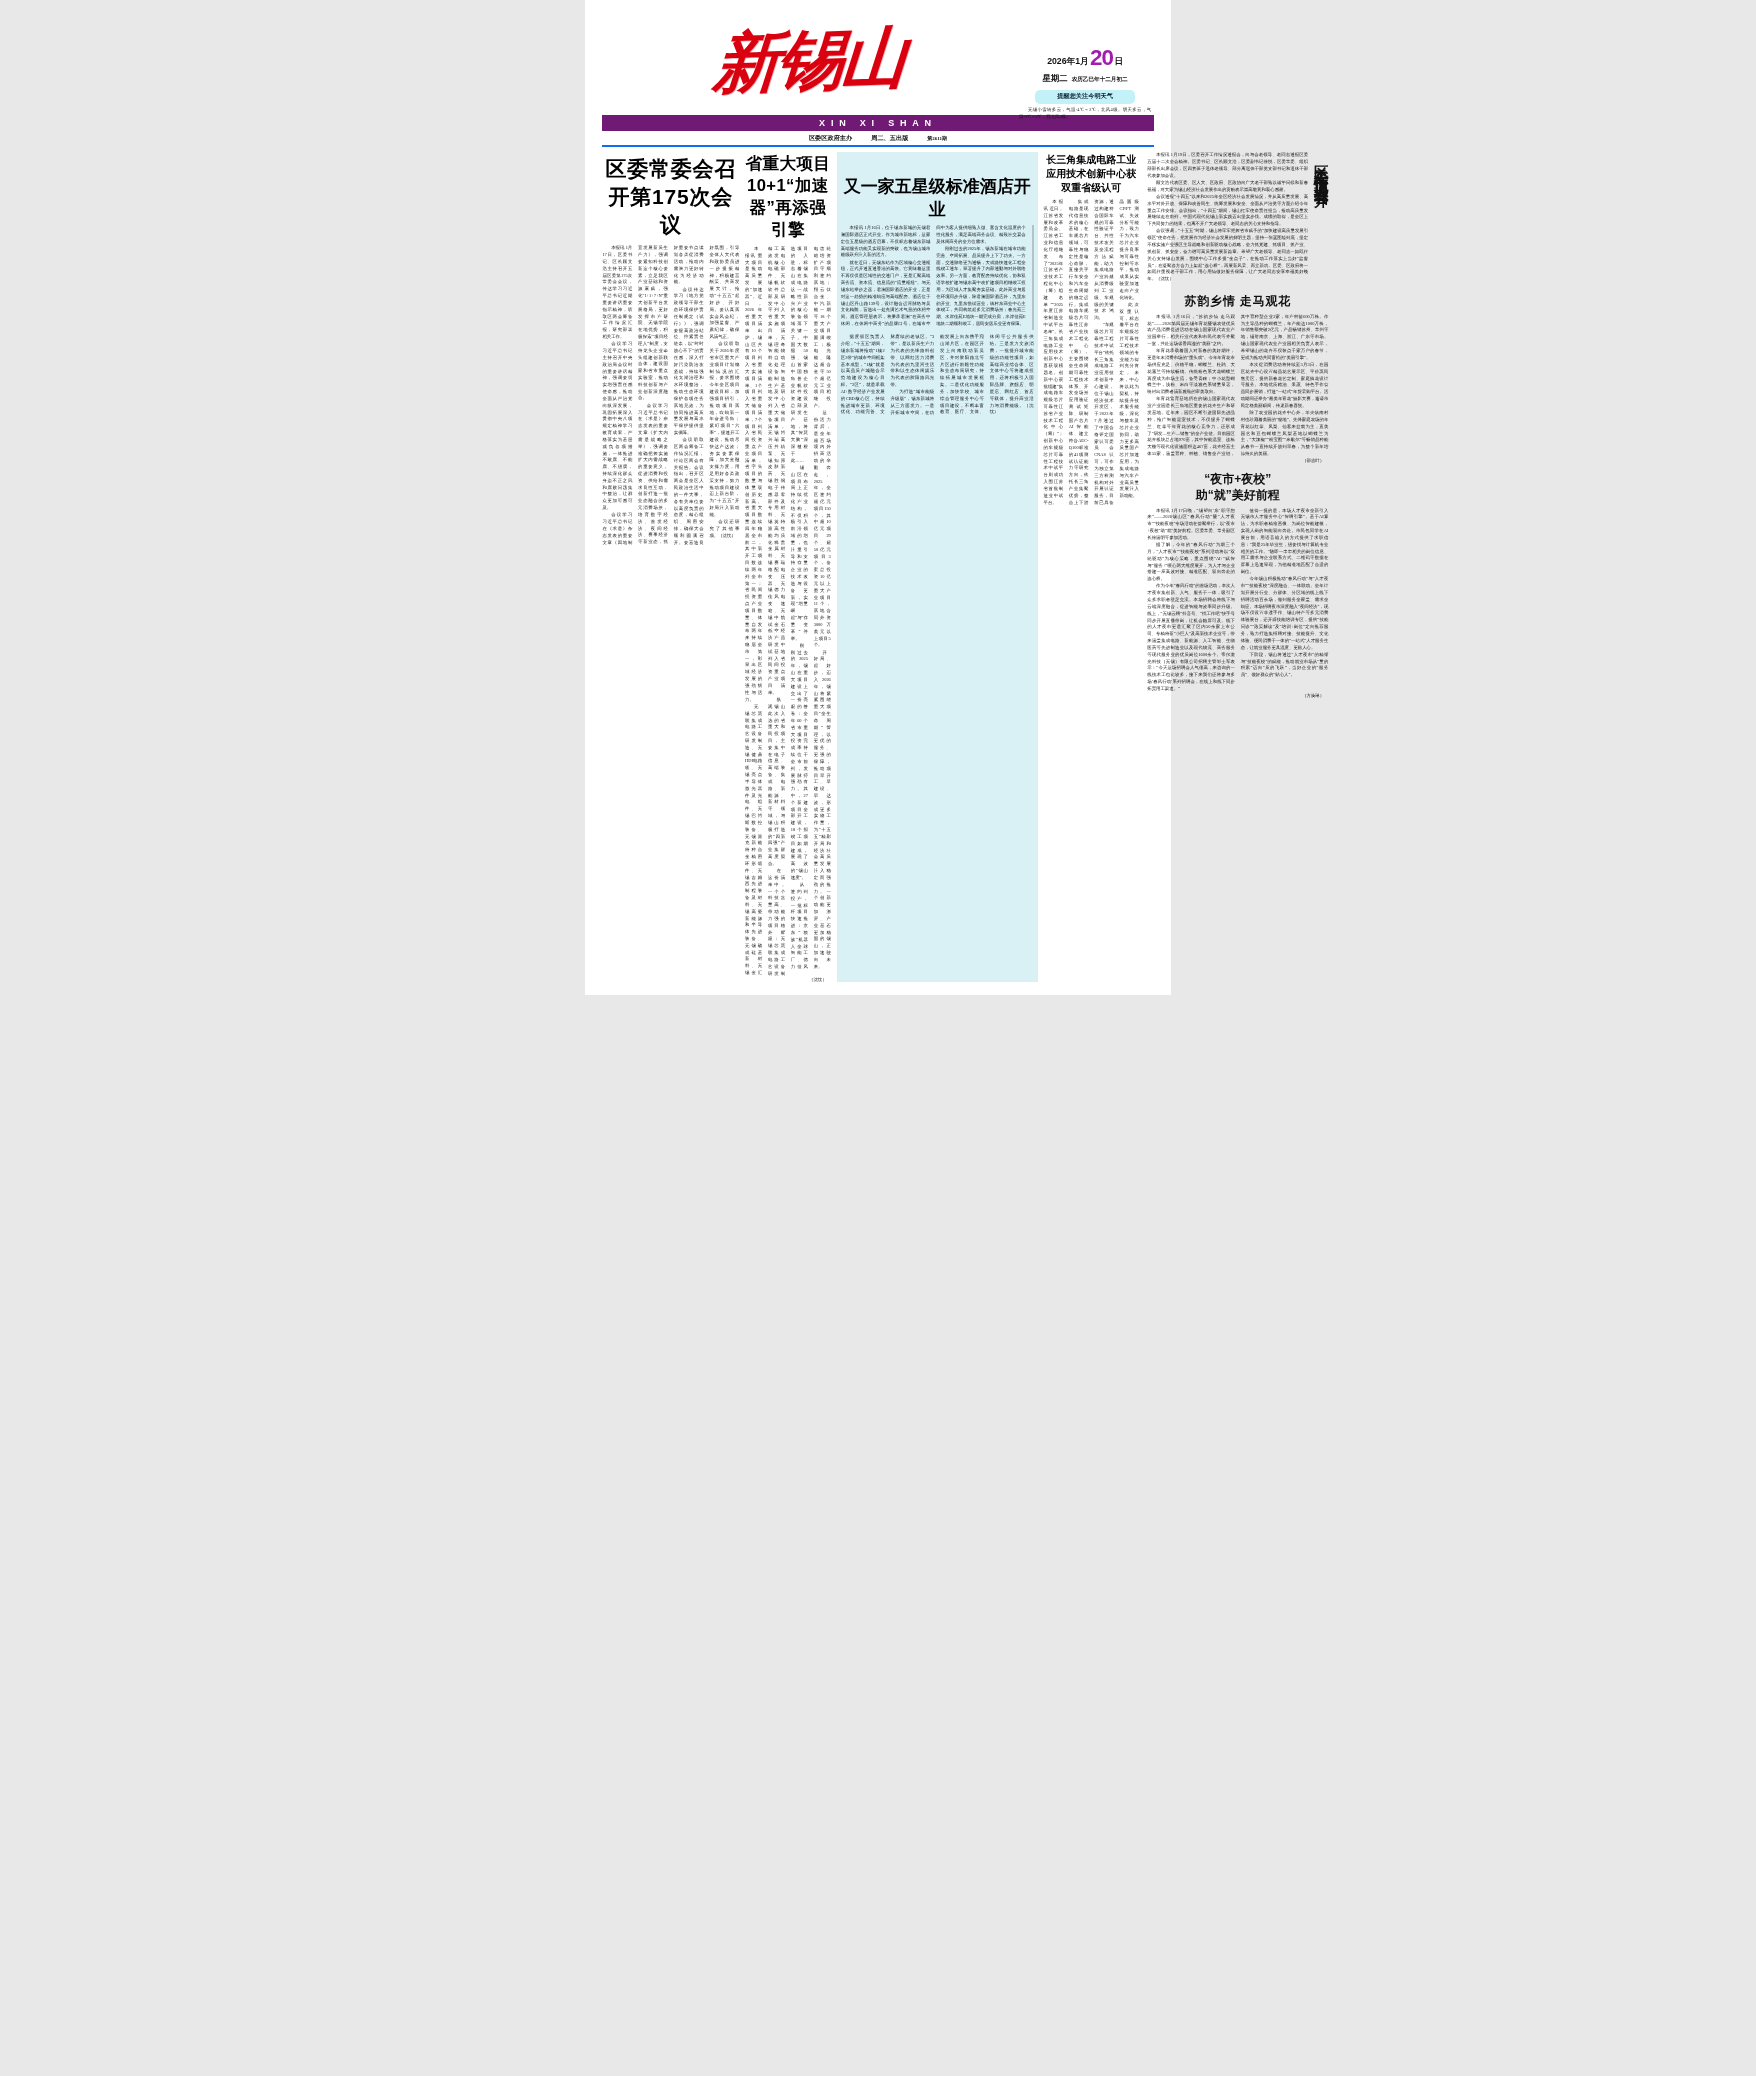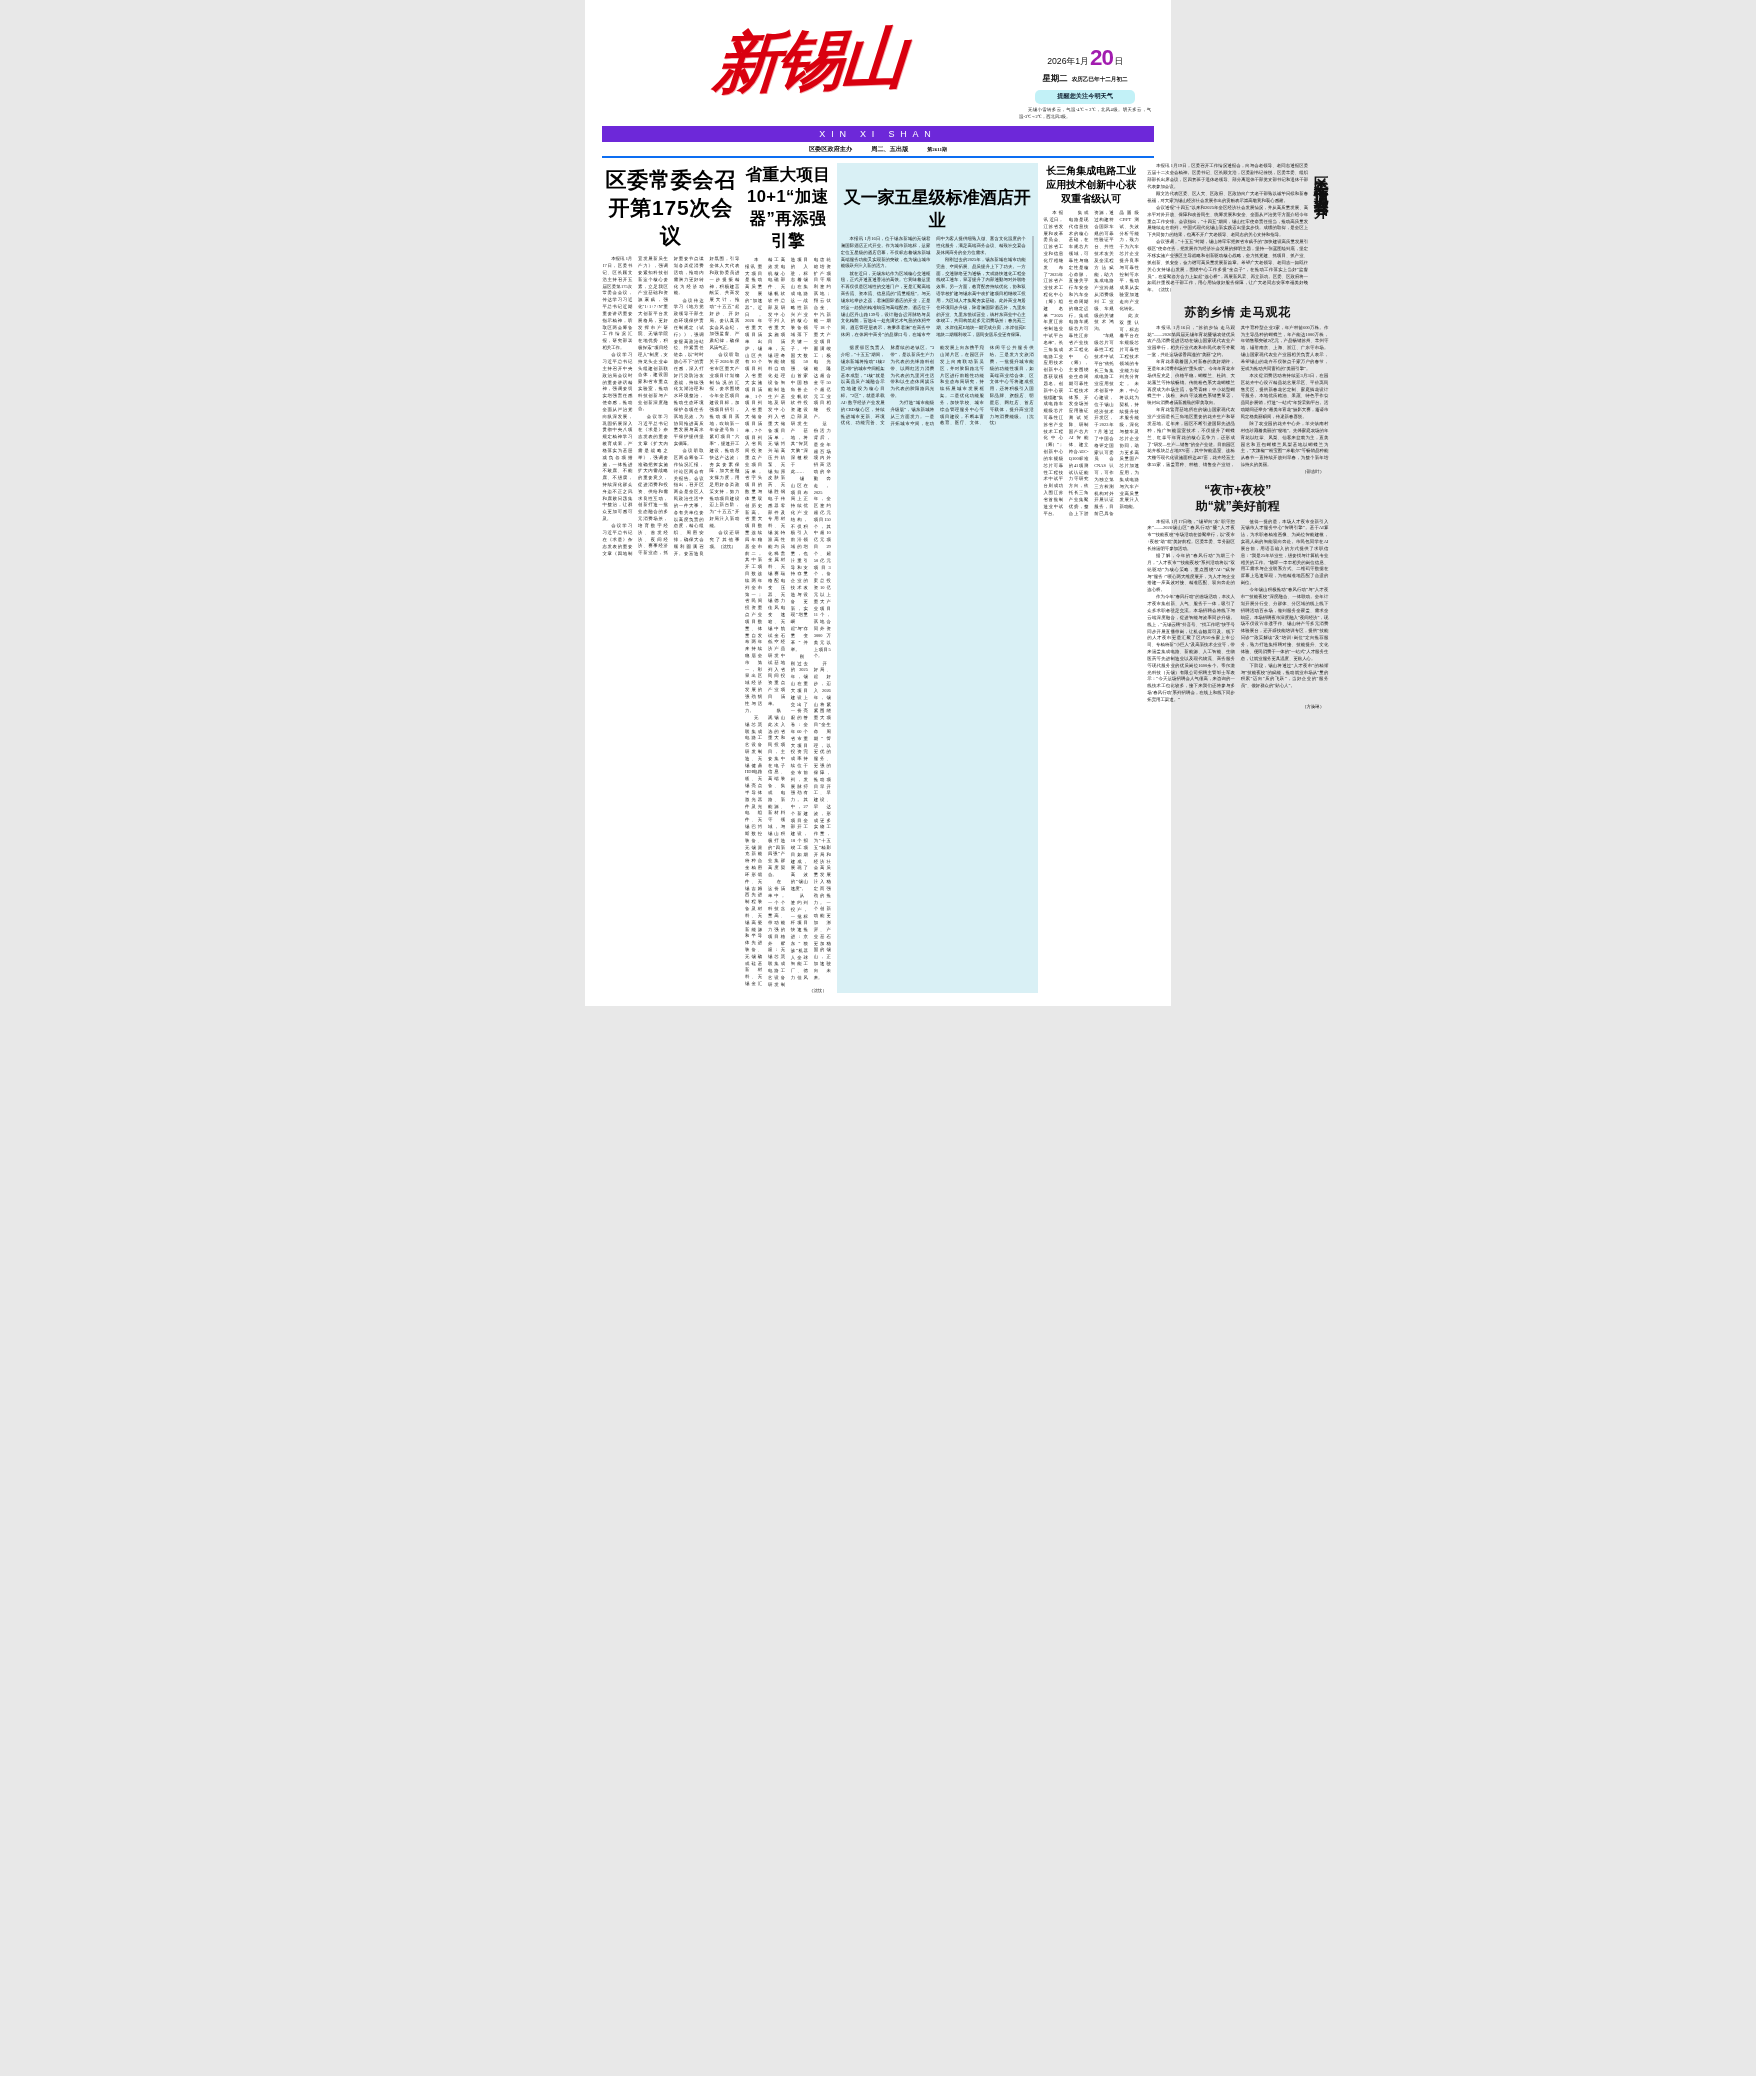--- a/index.html
+++ b/index.html
@@ -12,34 +12,34 @@
   
   .masthead { display:flex; height:107px; }
   .calli-wrap { flex:1; display:flex; align-items:center; justify-content:center; overflow:hidden; }
   .calligraphy {
     font-family:"DejaVu Serif", serif; font-weight:bold; font-style:italic;
     font-size:66px; color:#d9000f; letter-spacing:-2.5px; transform:skewX(-6deg) rotate(-2deg);
     white-space:nowrap; text-shadow:0.8px 0.8px 0 rgba(217,0,15,.35);
   }
   .mast-right { width:137px; padding-top:9px; text-align:center; }
   .date-line { display:flex; align-items:flex-end; justify-content:center; gap:1.2px; font-family:"Liberation Sans",sans-serif; }
-  .date-small { font-size:8.7px; font-weight:normal; line-height:1; padding-bottom:2.5px;margin-top:40px;}
+  .date-small { font-size:8.7px; font-weight:bold; line-height:1; padding-bottom:2.5px;margin-top:40px;}
   .date-day { font-size:22.4px; font-weight:bold; color:#a21caf; line-height:.9; letter-spacing:-0.8px; }
   .week-line { margin-top:5px; display:flex; justify-content:center; align-items:baseline; gap:4.2px; }
   .weekday { font-size:8.3px; font-weight:bold; }
   .lunar { font-size:5.6px; font-weight:bold; }
   .weather-box {
     margin:5.8px auto 0 auto; width:100px; padding:2.5px 0; border-radius:5px;
     background:#c2f1f7; font-size:6.2px; font-weight:bold; color:#123;
   }
   .weather-text { margin-top:3.3px; text-align:left; font-size:5px; line-height:1.55; padding:0 2.5px; }
   
   .blue-bar {
-    height:16.6px; background:#6d28d9; color:#fff; display:flex; align-items:center; justify-content:center;
-    font-family:"Liberation Sans",sans-serif; font-weight:normal; font-size:9px; letter-spacing:5.8px;margin-top:11px;
+    height:16.6px; background:#701a75; color:#fff; display:flex; align-items:center; justify-content:center;
+    font-family:"Liberation Sans",sans-serif; font-weight:bold; font-size:9px; letter-spacing:5.8px;
   }
   .pub-row { display:flex; justify-content:center; gap:19px; align-items:center; padding:2.9px 0 2.5px 0; }
   .pub-item { font-size:6.2px; font-weight:bold; font-family:"Liberation Sans",sans-serif; }
   .pub-issue { font-size:5px; font-weight:bold; }
   .blue-rule { height:1.7px; background:#0d6ef2; margin-bottom:5px; }
   
   .content { display:grid; grid-template-columns:1fr 181px; column-gap:8.3px; }
   .main-col { display:flex; flex-direction:row; gap:5.8px; }
   .right-col { display:flex; flex-direction:column; gap:6.6px; }
   

